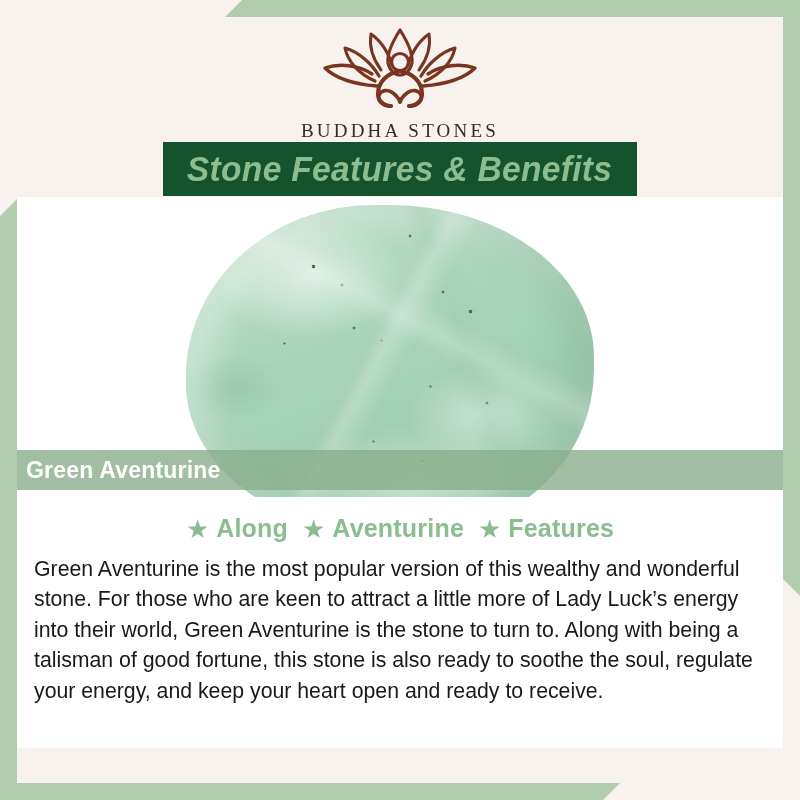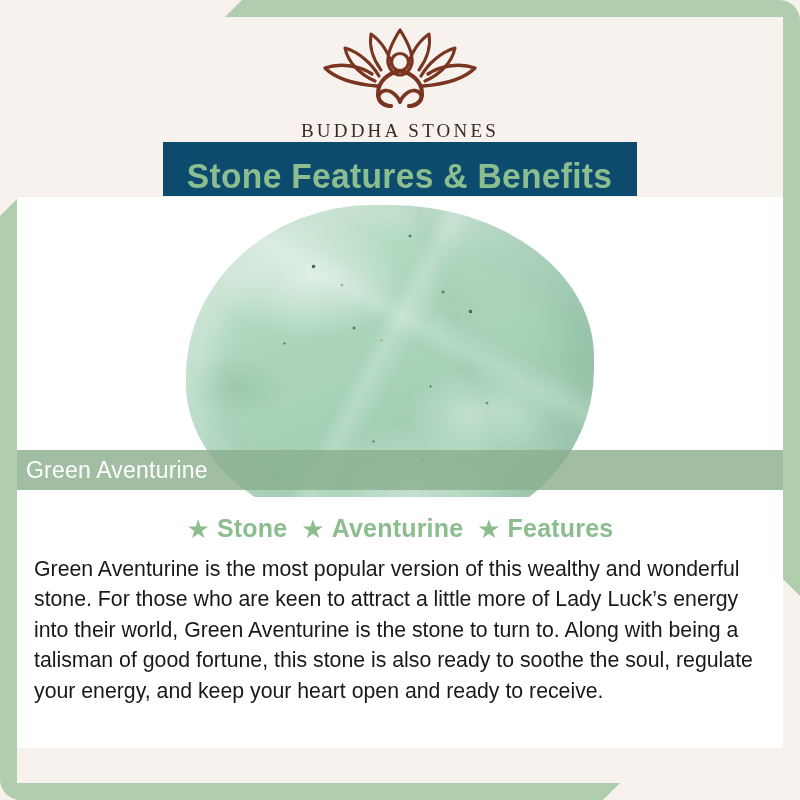--- a/index.html
+++ b/index.html
@@ -1,21 +1,21 @@
 <!DOCTYPE html>
 <html><head>
 <meta charset="utf-8">
 <style>
   html,body{margin:0;padding:0;}
   body{
     width:800px;height:800px;overflow:hidden;
     font-family:"Liberation Sans",sans-serif;
     background:#f7f2ee;
   }
-  #page{position:relative;width:800px;height:800px;overflow:hidden;background:#f7f2ee;border-radius:21px;}
+  #page{position:relative;width:800px;height:800px;overflow:hidden;background:#f7f2ee;}
 
   
   .frame{position:absolute;background:#b0cdae;}
   .frame-top{
     top:0;left:225px;right:0;height:17px;
     clip-path:polygon(17px 0,100% 0,100% 100%,0 100%);
   }
   .frame-right{
     top:0;right:0;width:17px;height:596px;
     clip-path:polygon(0 0,100% 0,100% 100%,0 calc(100% - 17px));
@@ -35,22 +35,22 @@
   .logo-word{
     margin-top:4px;
     font-family:"Liberation Serif",serif;
     font-size:19px;letter-spacing:3.2px;
     color:#3b2a22;font-weight:400;
   }
 
   
   .title-banner{
     position:absolute;left:163px;top:142px;width:474px;height:54px;
-    background:#0c4a6e;
-    display:flex;align-items:flex-end;justify-content:center;
+    background:#14532d;
+    display:flex;align-items:center;justify-content:center;font-style:italic;
   }
   .title-text{
     font-family:"Liberation Sans Narrow","Liberation Sans",sans-serif;
     font-weight:bold;font-size:35px;color:#8bbd8e;
     letter-spacing:.3px;white-space:nowrap;
     transform:scaleX(.96);
   }
 
   
   .stage{
@@ -101,21 +101,21 @@
     pointer-events:none;
   }
 
   
   .name-band{
     position:absolute;left:17px;top:450px;width:766px;height:40px;
     background:rgba(137,174,140,.80);
     display:flex;align-items:center;
   }
   .name-band-text{
-    margin-left:9px;color:#ffffff;font-size:23px;font-weight:normal;
+    margin-left:9px;color:#ffffff;font-size:23px;font-weight:bold;
     letter-spacing:.2px;
     font-family:"Liberation Sans",sans-serif;
   }
 
   
   .content{
     position:absolute;left:17px;top:497px;width:766px;height:251px;
     background:#ffffff;
   }
   .benefits{
@@ -184,21 +184,21 @@
   </div>
 
   <div class="name-band">
     <div class="name-band-text">Green Aventurine</div>
   </div>
 
   <div class="content">
     <div class="benefits">
       <div class="benefit">
         <span class="star">★</span>
-        <span class="blabel">Stone</span>
+        <span class="blabel">Along</span>
       </div>
       <div class="benefit">
         <span class="star">★</span>
         <span class="blabel">Aventurine</span>
       </div>
       <div class="benefit">
         <span class="star">★</span>
         <span class="blabel">Features</span>
       </div>
     </div>

